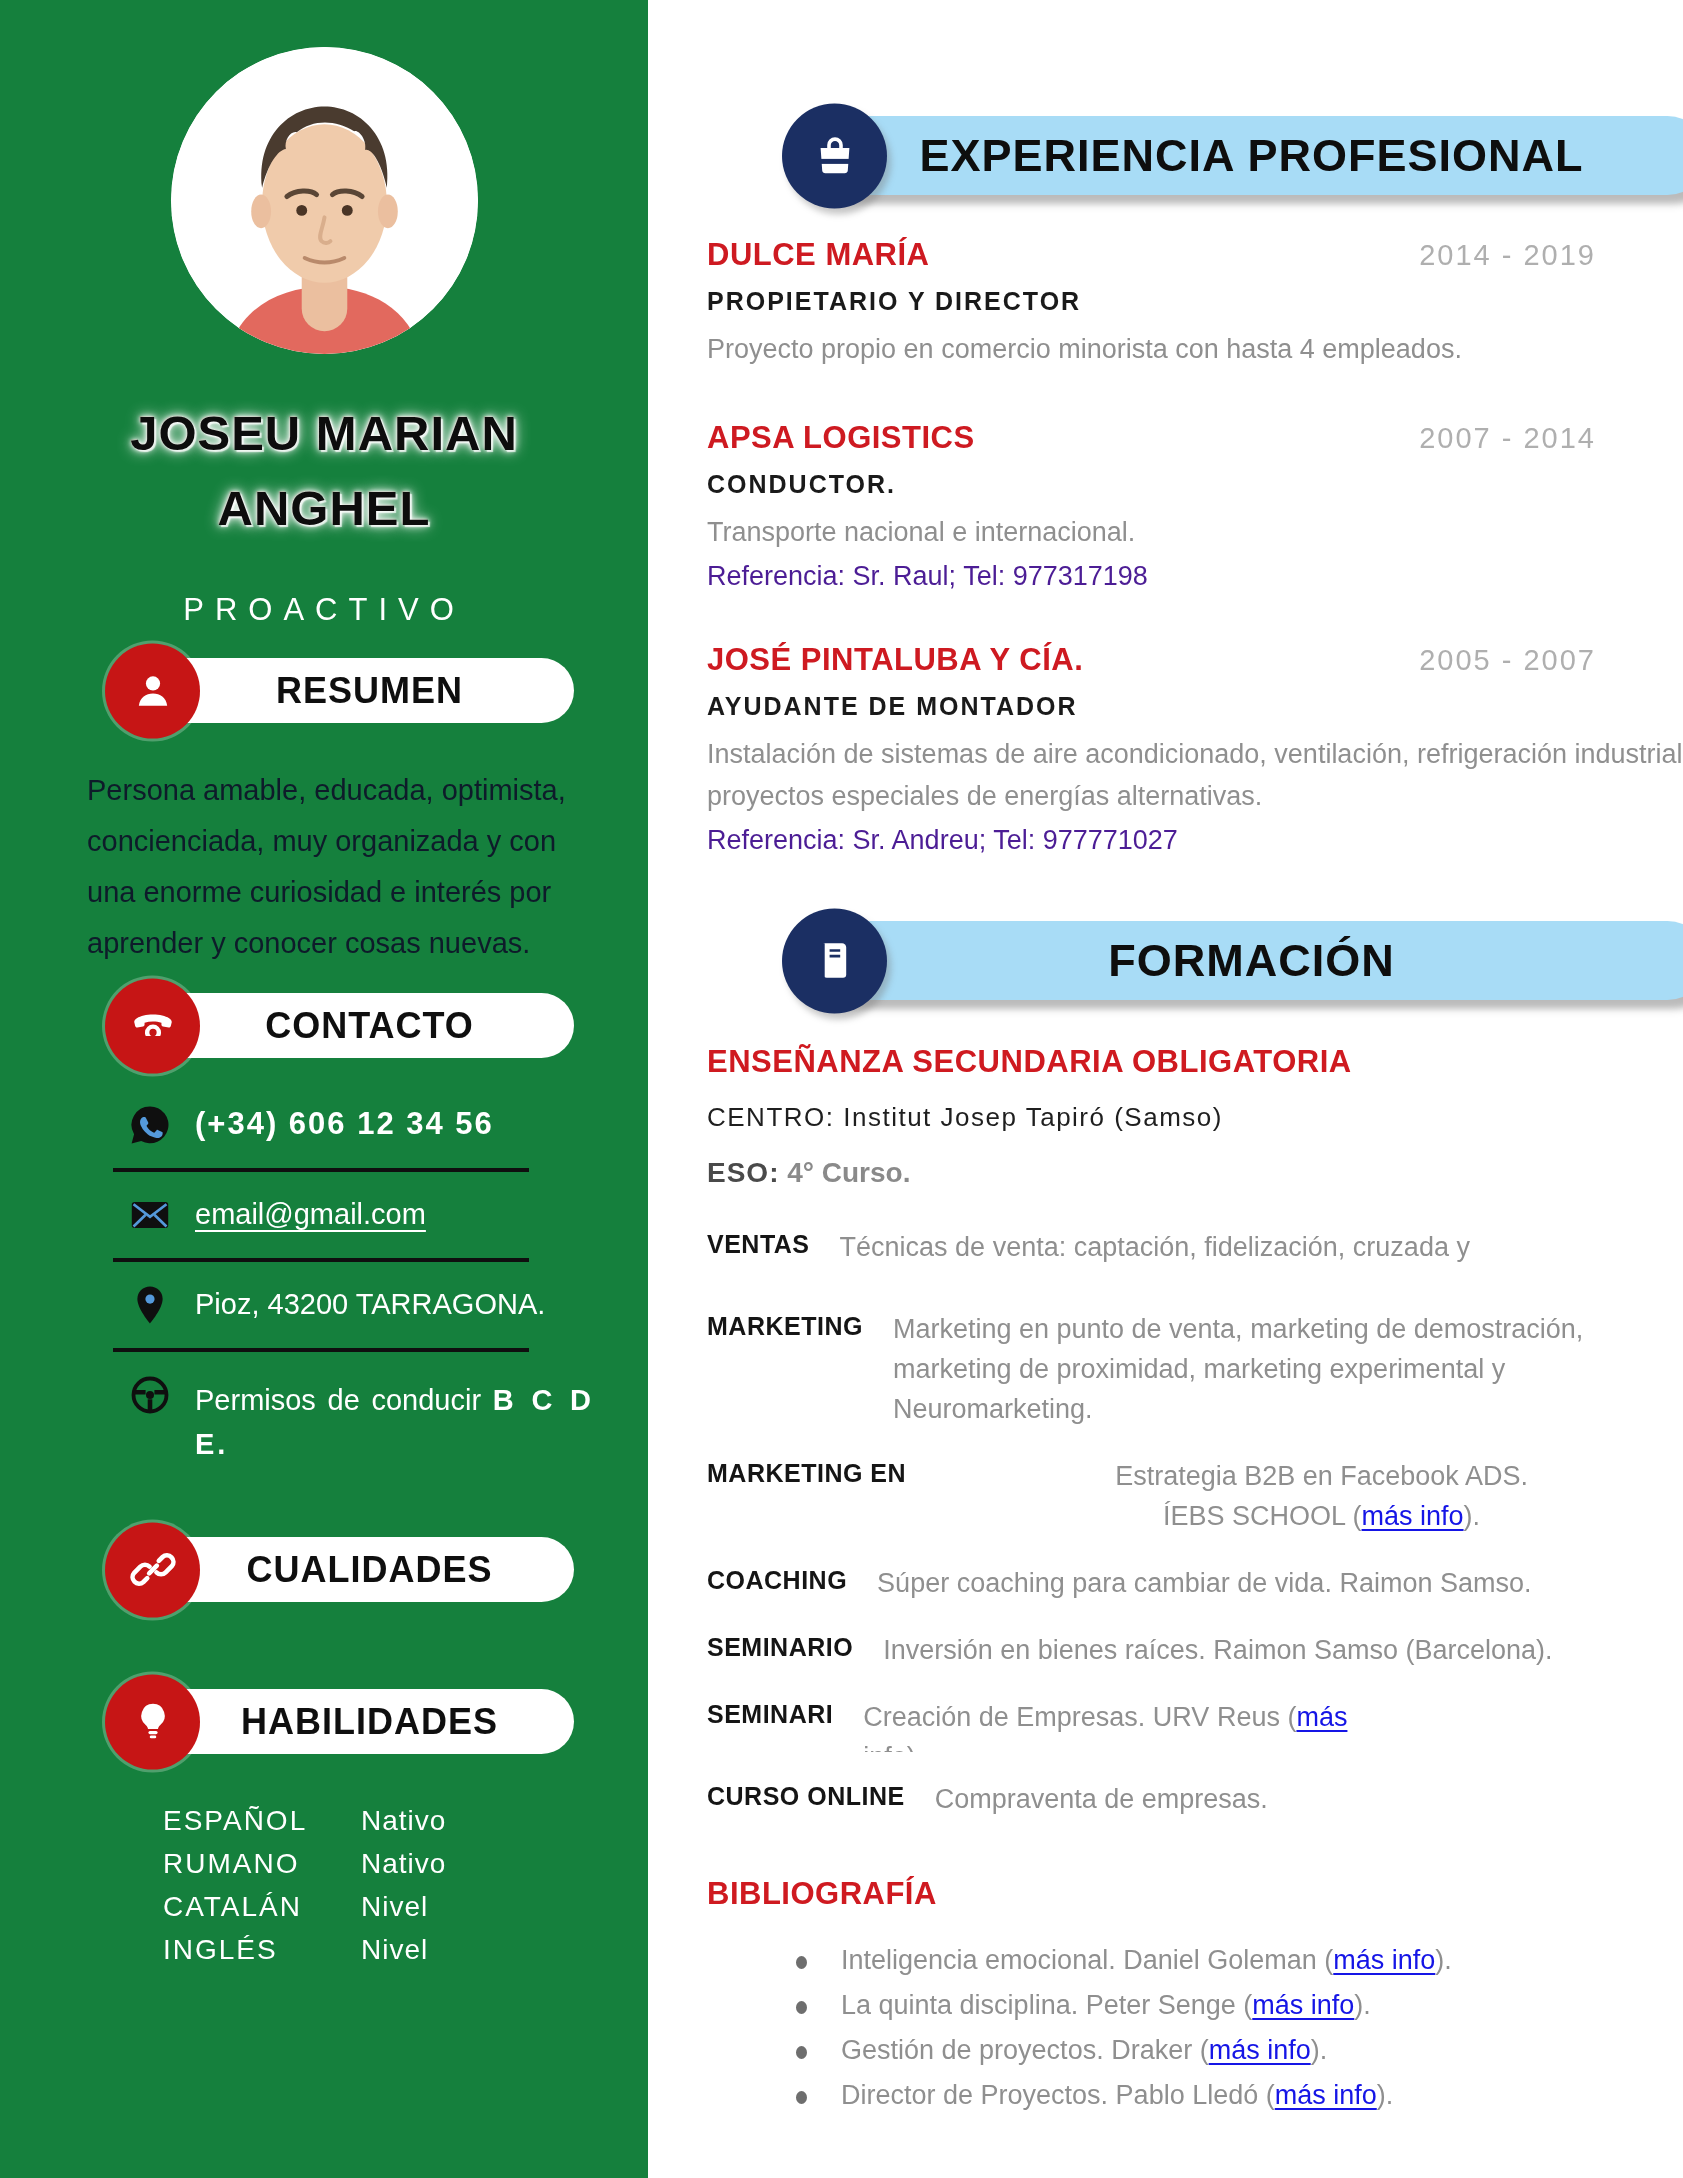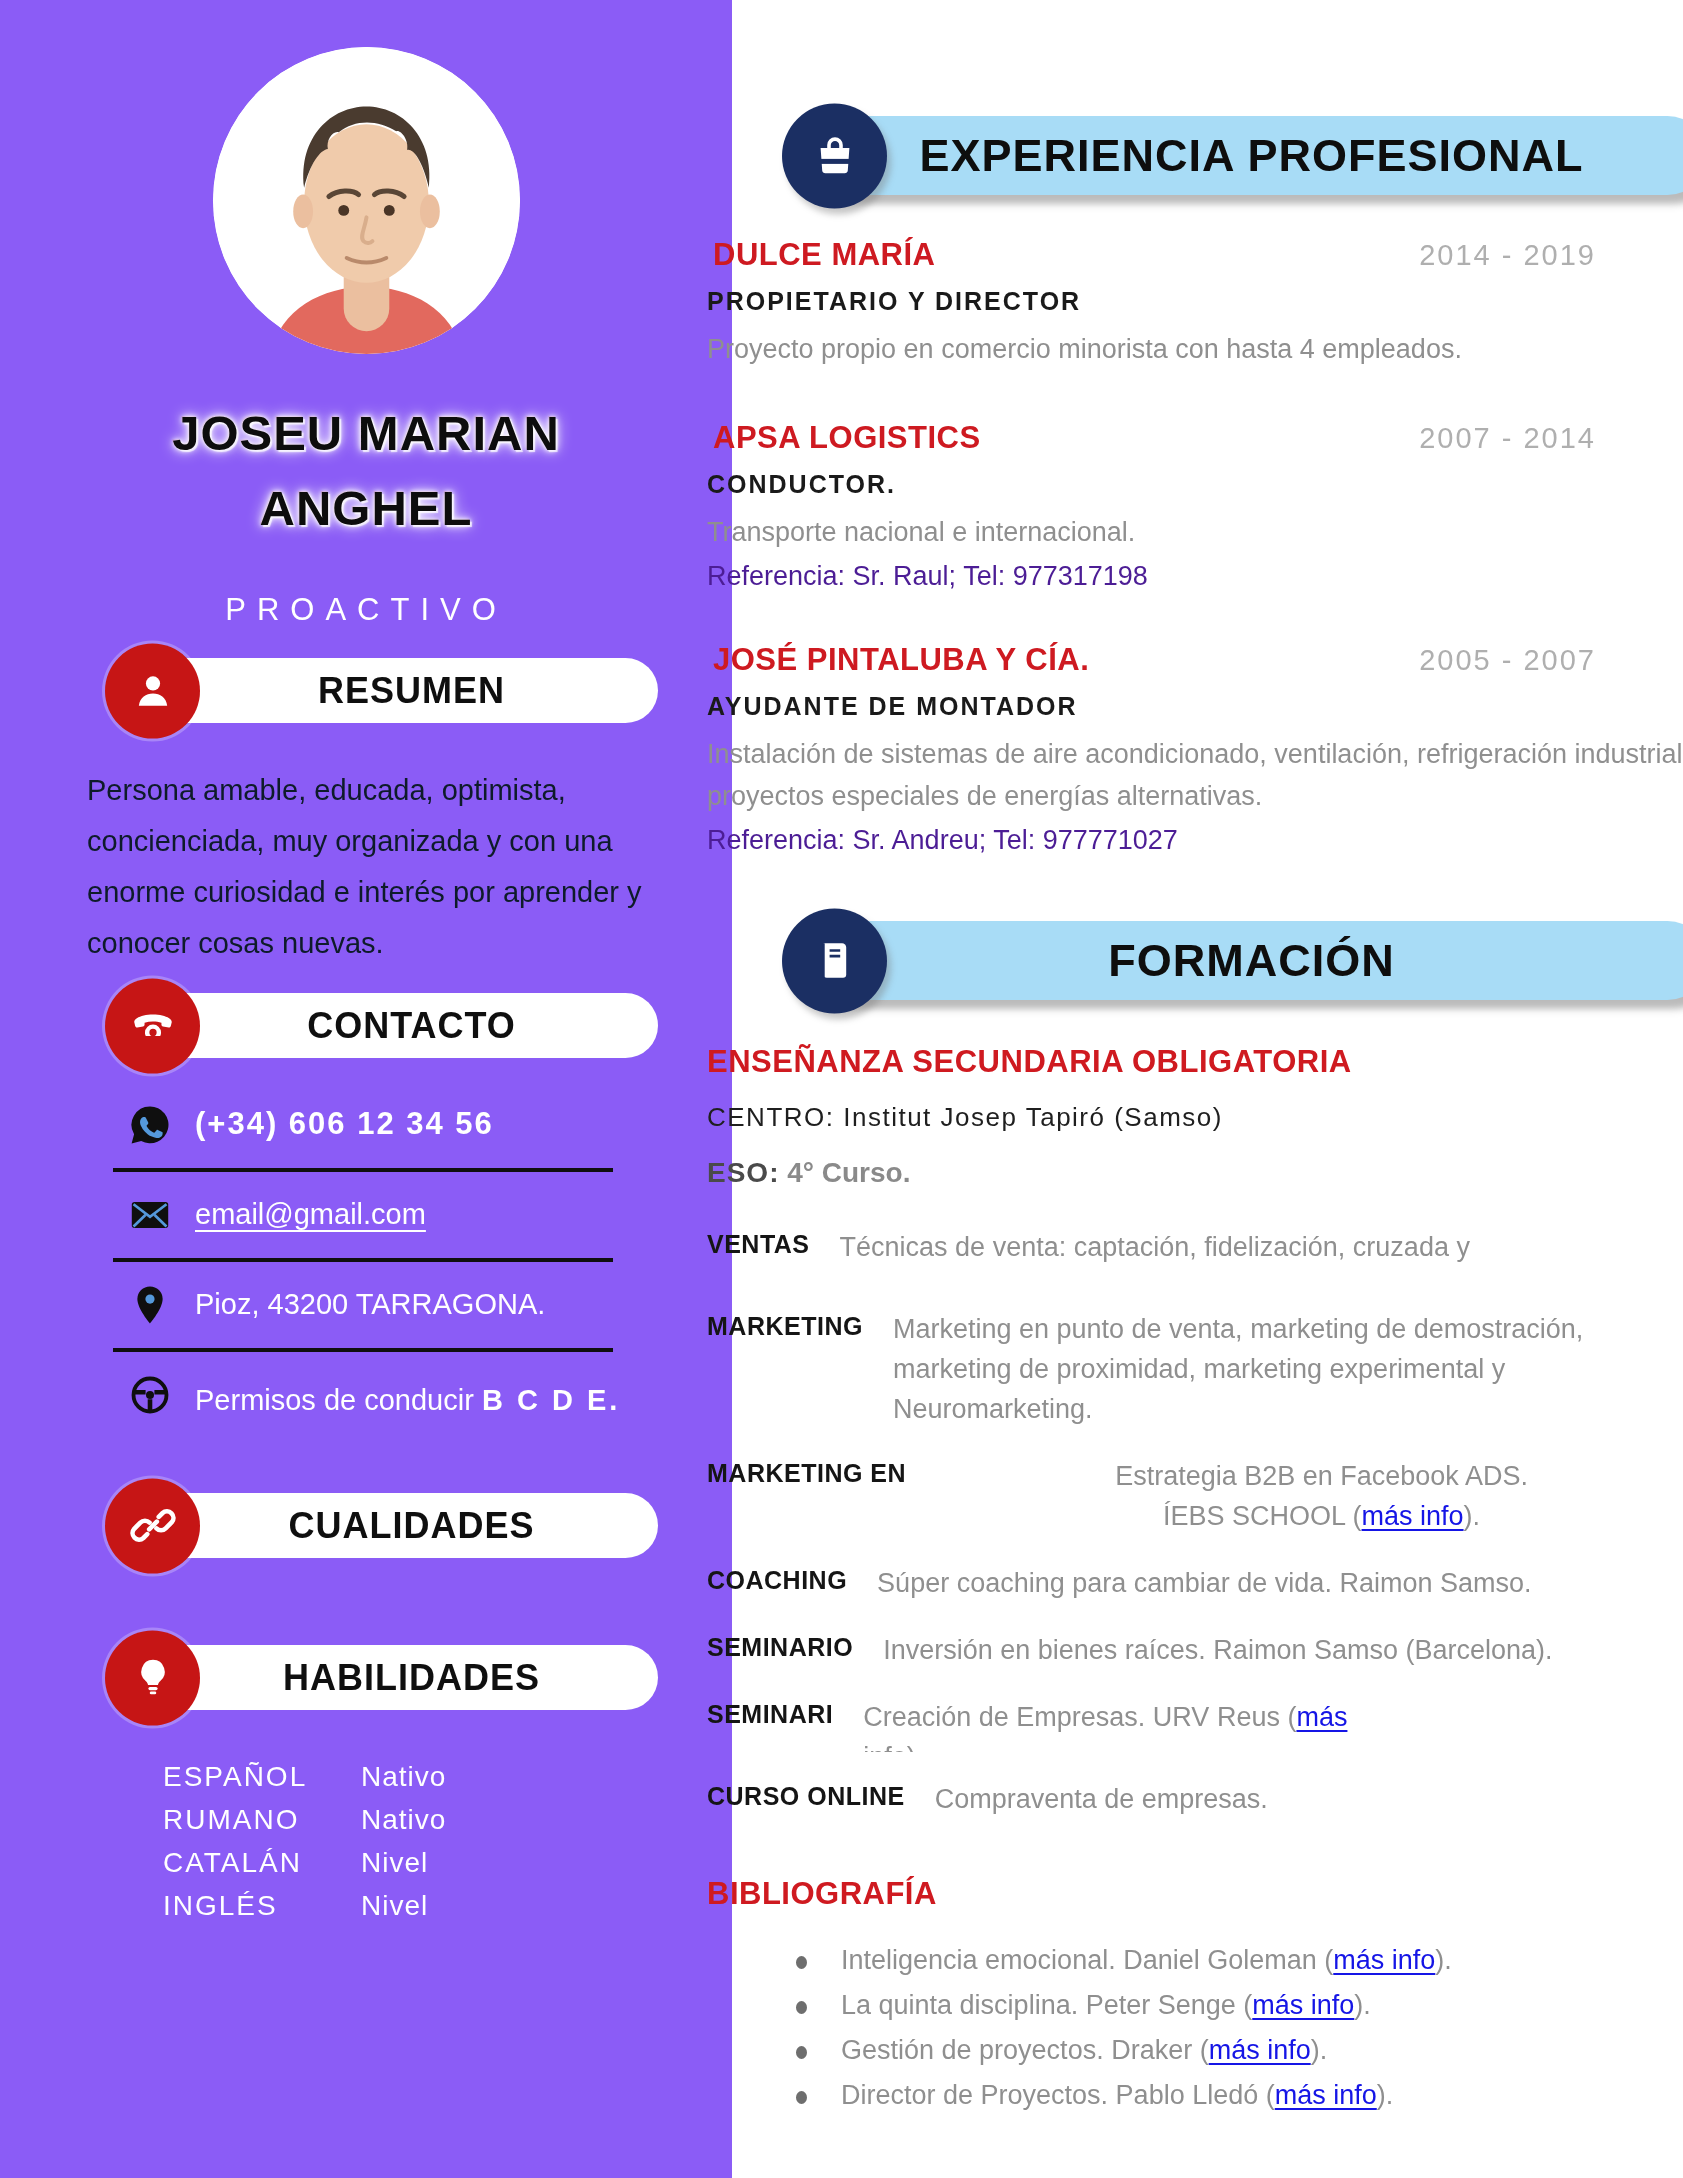--- a/index.html
+++ b/index.html
@@ -1,20 +1,20 @@
 <!DOCTYPE html>
 <html><head>
 <meta charset="utf-8">
 <style>
   * { margin:0; padding:0; box-sizing:border-box; }
   body { background:#ffffff; font-family:"Liberation Sans","DejaVu Sans",sans-serif; }
   .page { position:relative; width:1683px; height:2178px; background:#fff; overflow:hidden; }
 
   
-  .sidebar { position:absolute; left:0; top:0; width:732px; height:2178px; background:#8b5cf6; }
+  .sidebar { position:absolute; left:0; top:0; width:648px; height:2178px; background:#15803d; }
   .avatar-wrap { width:307px; height:307px; border-radius:50%; background:#fff; margin:47px auto 0; overflow:hidden; }
   .name { margin-top:42px; text-align:center; font-size:49px; line-height:75px; font-weight:900; letter-spacing:1px; color:#0d0d0d;
           text-shadow:0 0 4px #fff, 0 0 9px #fff, 0 0 16px rgba(255,255,255,.95), 2px 2px 1px rgba(255,255,255,.75), -1px -1px 0 rgba(180,20,20,.25); }
   .tagline { margin-top:46px; text-align:center; color:#fff; font-size:31px; font-weight:500; letter-spacing:11px; }
 
   .side-pill { position:relative; margin:0 74px 0 111px; height:65px; background:#fff; border-radius:40px; display:flex; align-items:center; justify-content:center; }
   .side-pill .badge { position:absolute; left:-6px; top:50%; transform:translateY(-50%); width:95px; height:95px; border-radius:50%; background:#C61515; display:flex; align-items:center; justify-content:center; box-shadow:0 0 0 3px rgba(255,255,255,.25); }
   .side-pill .badge svg { width:46px; height:46px; }
   .side-title { font-size:36px; font-weight:800; color:#0f0f0f; letter-spacing:1px; padding-left:54px; }
 
@@ -44,21 +44,21 @@
   .head-pill { position:relative; margin:0 0 0 89px; height:79px; background:#A8DCF6; border-radius:42px; display:flex; align-items:center; justify-content:center; box-shadow:7px 9px 7px rgba(120,120,120,.5); }
   .head-pill .hbadge { position:absolute; left:-14px; top:50%; transform:translateY(-50%); width:105px; height:105px; border-radius:50%; background:#1B2F63; display:flex; align-items:center; justify-content:center; box-shadow:4px 6px 6px rgba(120,120,120,.4); }
   .head-pill .hbadge svg { width:48px; height:48px; }
   .head-title { font-size:45px; font-weight:800; letter-spacing:1px; color:#0e0e0e; }
   .exp-pill { margin-top:116px; }
   .form-pill { margin-top:65px; }
 
   .job { margin-top:42px; }
   .job + .job { margin-top:50px; }
   .job-head { display:flex; justify-content:space-between; align-items:baseline; }
-  .job-company { color:#CE1A21; font-size:31px; font-weight:800; letter-spacing:0.5px;margin-left:6px; }
+  .job-company { color:#CE1A21; font-size:31px; font-weight:800; letter-spacing:0.5px; }
   .job-period { color:#AFAFAF; font-size:29px; letter-spacing:2px; margin-right:111px; }
   .job-role { margin-top:14px; color:#1a1a1a; font-size:25px; font-weight:600; letter-spacing:2px; }
   .job-desc { margin-top:12px; color:#8F8F8F; font-size:27px; line-height:42px; }
   .job-ref { margin-top:8px; color:#4c1d95; font-size:27px; }
 
   .red-head { color:#CF1A20; font-size:31px; font-weight:800; letter-spacing:0.5px; }
   .edu-head { margin-top:44px; }
   .edu-centro { margin-top:22px; color:#1f1f1f; font-size:26px; letter-spacing:1.5px; }
   .edu-eso { margin-top:24px; font-size:28px; font-weight:800; }
   .eso-label { color:#4a4a4a; letter-spacing:1px; }

